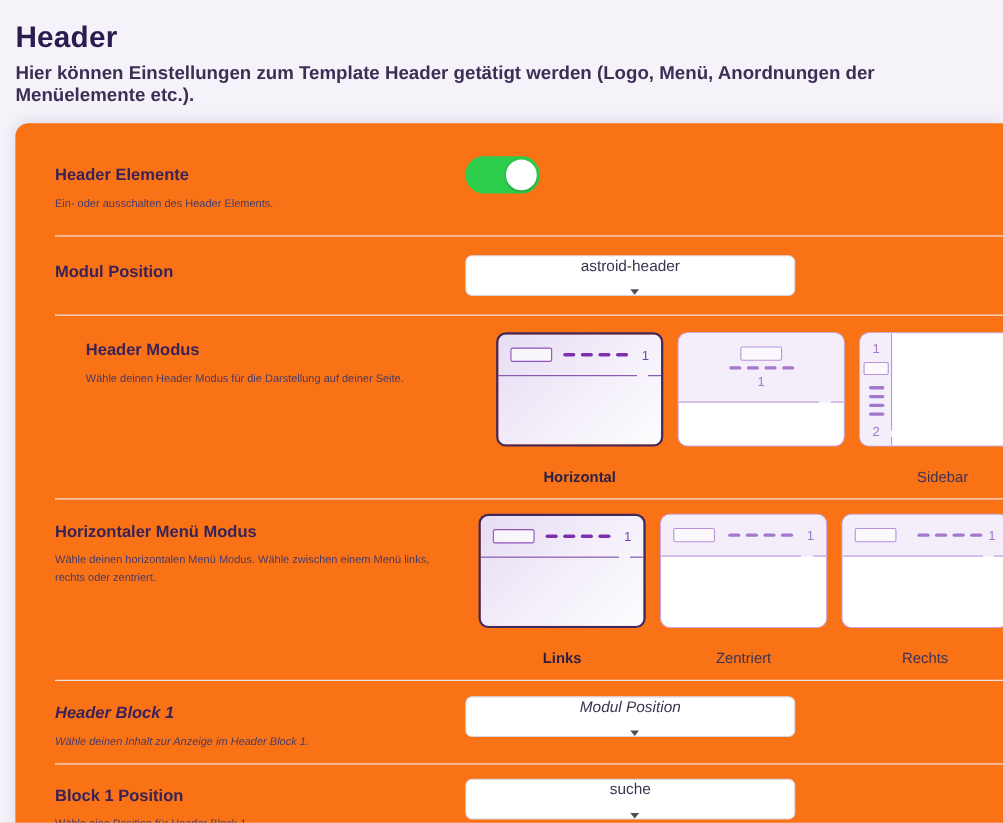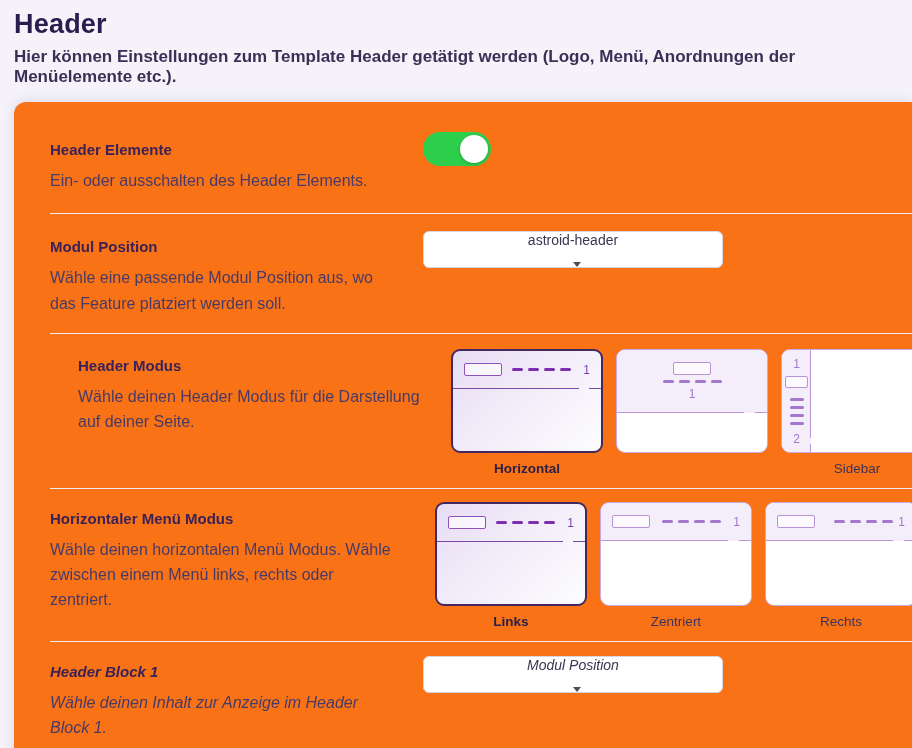--- a/index.html
+++ b/index.html
@@ -2,36 +2,36 @@
 <html><head>
 <meta charset="utf-8">
 <style>
   html,body{margin:0;padding:0;}
   body{
     width:912px;height:748px;overflow:hidden;
     background:#f5f3f9;
     font-family:"Liberation Sans", sans-serif;
     color:#3e3156;
   }
-  .page-header{padding:9px 14px 0 14px;}
+  .page-header{padding:9px 14px 0 14px;margin-top:10px;}
   .page-title{margin:0;font-size:27px;font-weight:700;color:#2b1c4f;letter-spacing:.2px;}
   .page-subtitle{margin-top:7px;font-size:17px;color:#3a2f55;font-weight:bold;}
 
   .card{
     margin:15px 0 0 14px;width:898px;height:662px;box-sizing:border-box;
     background:#f97316;border-radius:12px 0 0 0;
     box-shadow:0 -3px 12px rgba(84,60,130,.07), -3px 0 12px rgba(84,60,130,.05);
     padding-left:36px;
   }
 
   .row{display:flex;align-items:flex-start;border-bottom:1px solid #efedf4;}
   .row.last{border-bottom:none;}
   .row-left{width:373px;flex-shrink:0;box-sizing:border-box;}
   .row-label{font-size:15px;font-weight:700;color:#3a2156;margin:0 0 10px 0;}
-  .row-desc{font-size:16px;line-height:1.58;color:#473a67;max-width:345px;}
+  .row-desc{font-size:10px;line-height:1.58;color:#473a67;max-width:345px;}
 
   
   .r1{padding:30px 0 20px 0;} .r1 .row-left{padding-top:9px;}
   .r2{padding:17px 0 17px 0;} .r2 .row-left{padding-top:7px;}
   .r3{padding:15px 0 12px 0;} .r3 .row-left{padding-top:8px;margin-left:28px;}
   .r4{padding:13px 0 12px 0;gap:12px;} .r4 .row-left{padding-top:8px;}
   .r5{padding:14px 0 11px 0;font-style:italic;} .r5 .row-left{padding-top:7px;}
   .r6{padding:13px 0 18px 0;} .r6 .row-left{padding-top:7px;}
 
   
@@ -52,21 +52,21 @@
   .preview{
     --lc:#bd96da; --dash:#a478cd; --logob:#b992d8; --num:#a478cd;
     height:104px;box-sizing:border-box;border:1px solid #c9a9e2;border-radius:9px;
     background:#fff;overflow:hidden;position:relative;
   }
   .opt.selected .preview{
     --lc:#7b4aa6; --dash:#7c2fae; --logob:#8d52bd; --num:#7c3fae;
     border:2px solid #43285f;
     background:linear-gradient(135deg,#e7ddf4 0%,#f2ecf9 45%,#fdfdfe 100%);
   }
-  .opt-label{margin-top:8px;font-size:13.5px;color:#3c3258;}
+  .opt-label{margin-top:20px;font-size:13.5px;color:#3c3258;}
   .opt.selected .opt-label{font-weight:700;color:#2b2145;}
 
   .strip{height:38px;display:flex;align-items:center;padding:0 11px;position:relative;background:#f4edfa;}
   .strip-stack{height:63px;display:flex;flex-direction:column;align-items:center;justify-content:center;
     gap:5px;position:relative;background:#f4edfa;}
   .opt.selected .strip, .opt.selected .strip-stack{background:transparent;}
   .strip::after,.strip-stack::after{content:"";position:absolute;left:0;right:0;bottom:0;height:1px;
     background:linear-gradient(90deg,var(--lc) 0,var(--lc) 85%,rgba(0,0,0,0) 85%,rgba(0,0,0,0) 92%,var(--lc) 92%);}
 
   .logo{width:38px;height:13px;box-sizing:border-box;border:1px solid var(--logob);border-radius:2px;
@@ -106,21 +106,20 @@
     <div class="row-right">
       <div class="toggle">
         <div class="knob"></div>
       </div>
     </div>
   </div>
 
   <div class="row r2">
     <div class="row-left">
       <div class="row-label">Modul Position</div>
-      <div class="row-desc">Wähle eine passende Modul Position aus, wo das Feature platziert werden soll.</div>
     </div>
     <div class="row-right">
       <div class="select">
         <span>astroid-header</span>
         <span class="caret"></span>
       </div>
     </div>
   </div>
 
   <div class="row r3">

